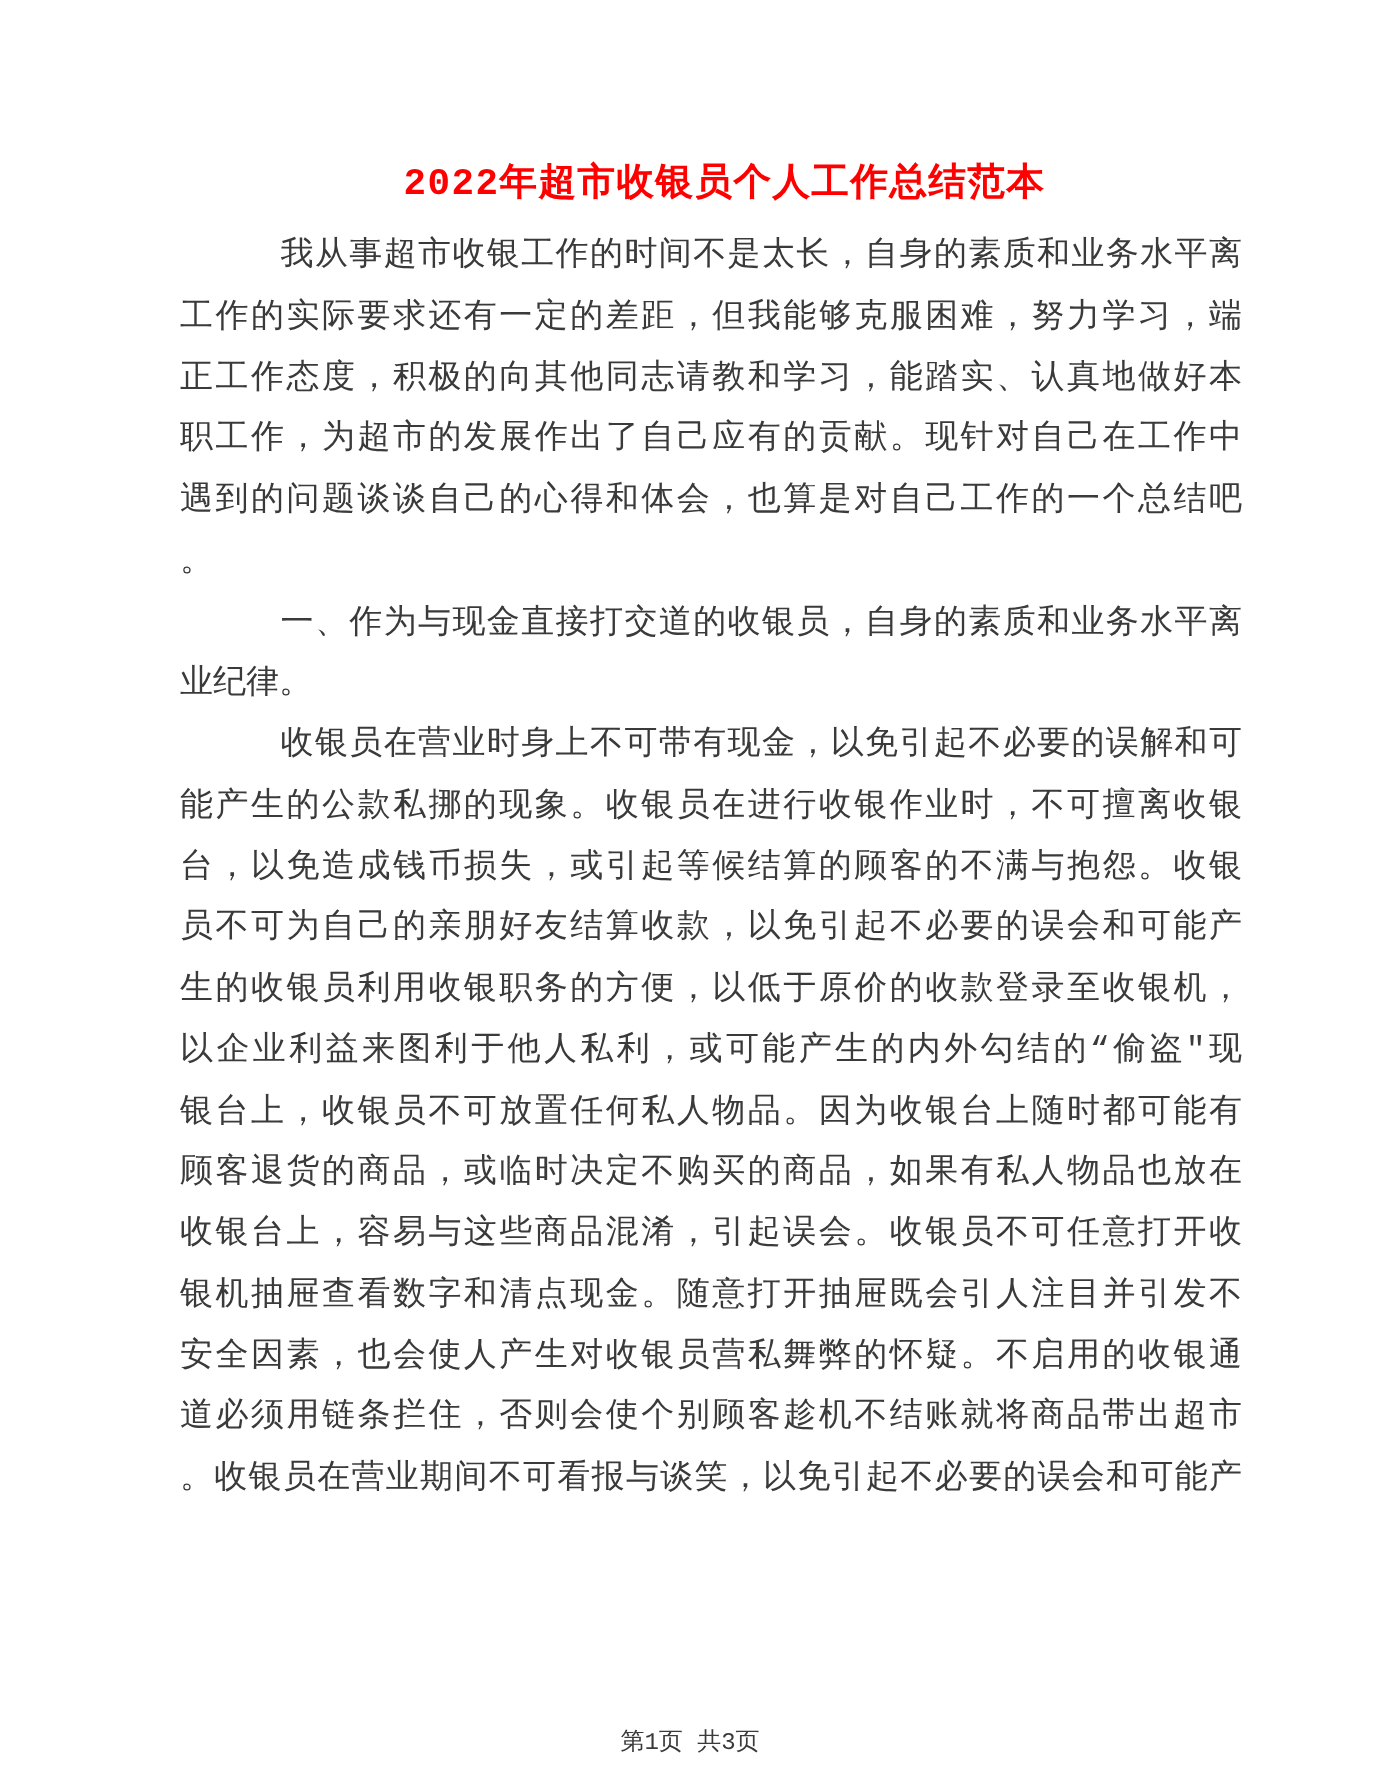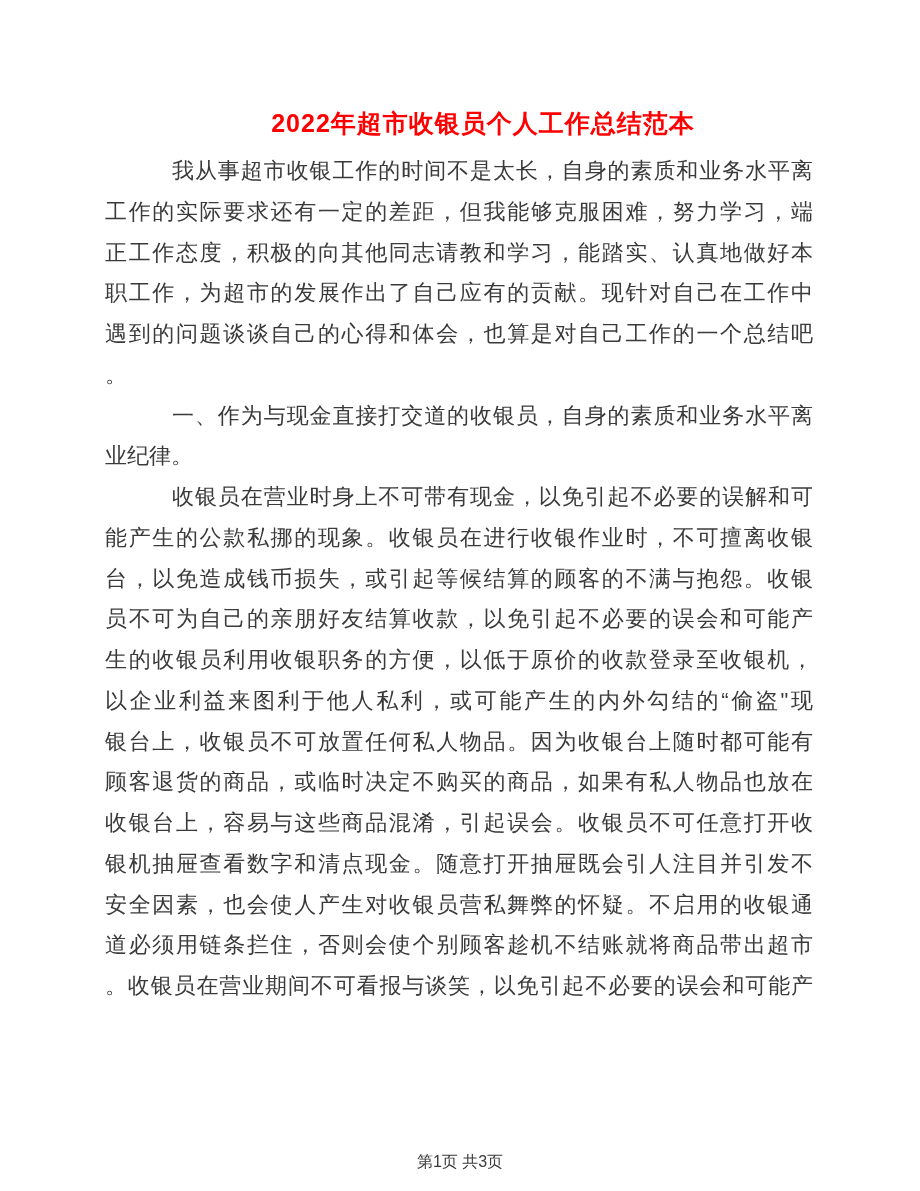--- a/index.html
+++ b/index.html
@@ -6,21 +6,21 @@
     margin: 0;
     padding: 0;
     background: #ffffff;
   }
   .page {
     position: relative;
     width: 920px;
     height: 1191px;
     background: #ffffff;
     overflow: hidden;
-    font-family: Liberation Sans, sans-serif;
+    font-family: Liberation Mono, monospace;
   }
   .doc-title {
     position: absolute;
     top: 103px;
     left: 23px;            
     width: 920px;
     margin: 0;
     text-align: center;
     font-size: 25px;
     font-weight: bold;
@@ -59,21 +59,21 @@
     font-size: 16px;
     line-height: 22px;
   }
 </style>
 </head>
 <body>
 
 <div class="page">
   <h1 class="doc-title" style="color: rgb(255, 0, 0);">2022年超市收银员个人工作总结范本</h1>
 
-  <div class="doc-body" style="color: rgb(58, 58, 58);">
+  <div class="doc-body" style="color: rgb(58, 58, 58); margin-left: 15px;">
       <div class="line fill indent">我从事超市收银工作的时间不是太长，自身的素质和业务水平离</div>
       <div class="line fill">工作的实际要求还有一定的差距，但我能够克服困难，努力学习，端</div>
       <div class="line fill">正工作态度，积极的向其他同志请教和学习，能踏实、认真地做好本</div>
       <div class="line fill">职工作，为超市的发展作出了自己应有的贡献。现针对自己在工作中</div>
       <div class="line fill">遇到的问题谈谈自己的心得和体会，也算是对自己工作的一个总结吧</div>
       <div class="line">。</div>
       <div class="line fill indent">一、作为与现金直接打交道的收银员，自身的素质和业务水平离</div>
       <div class="line">业纪律。</div>
       <div class="line fill indent">收银员在营业时身上不可带有现金，以免引起不必要的误解和可</div>
       <div class="line fill">能产生的公款私挪的现象。收银员在进行收银作业时，不可擅离收银</div>

